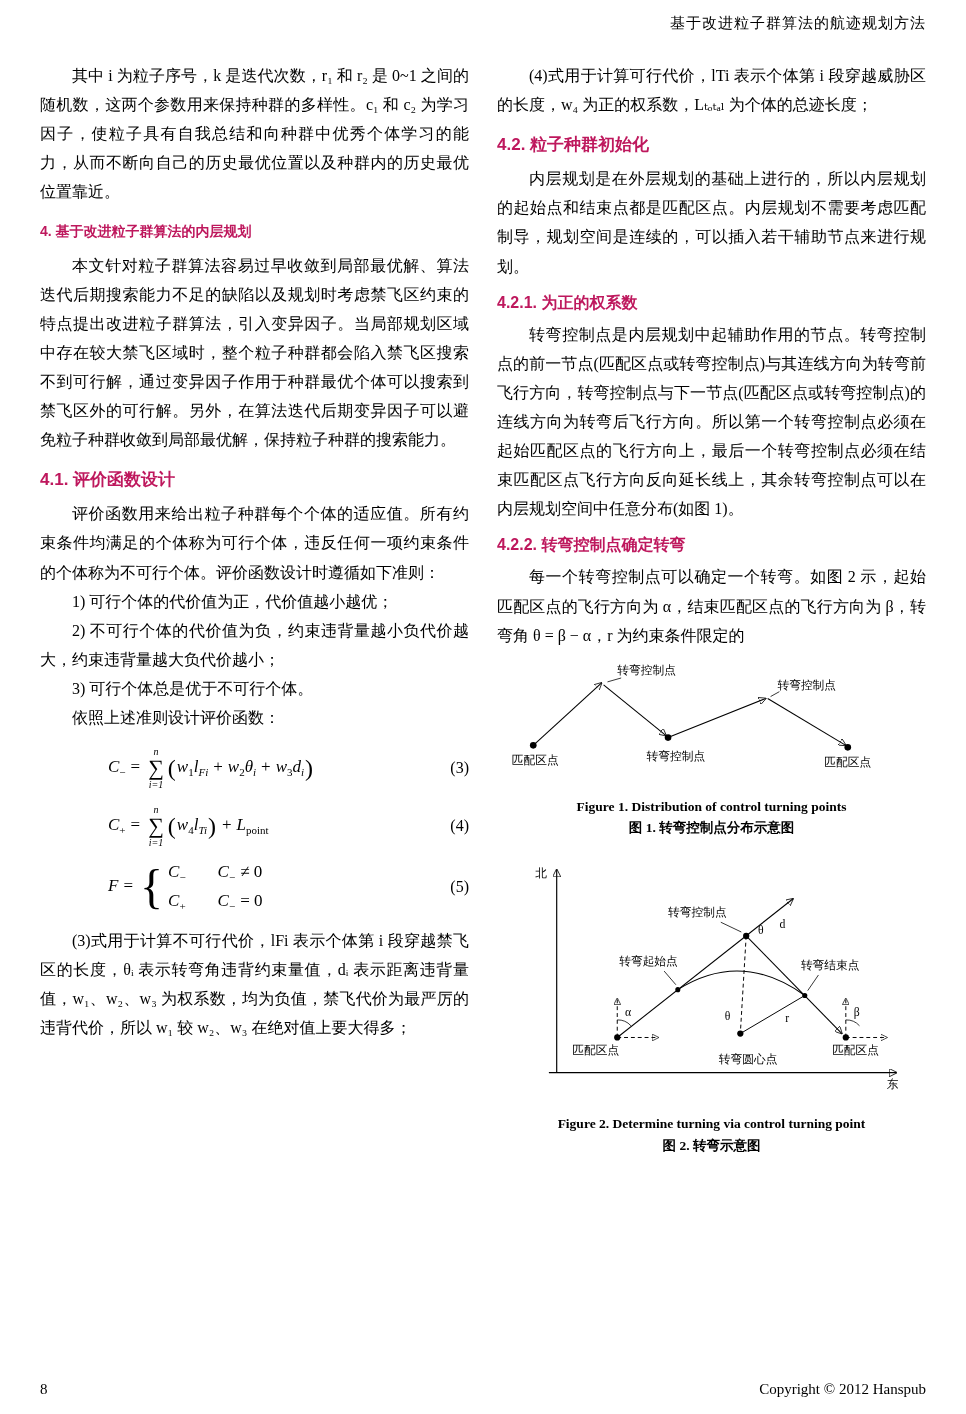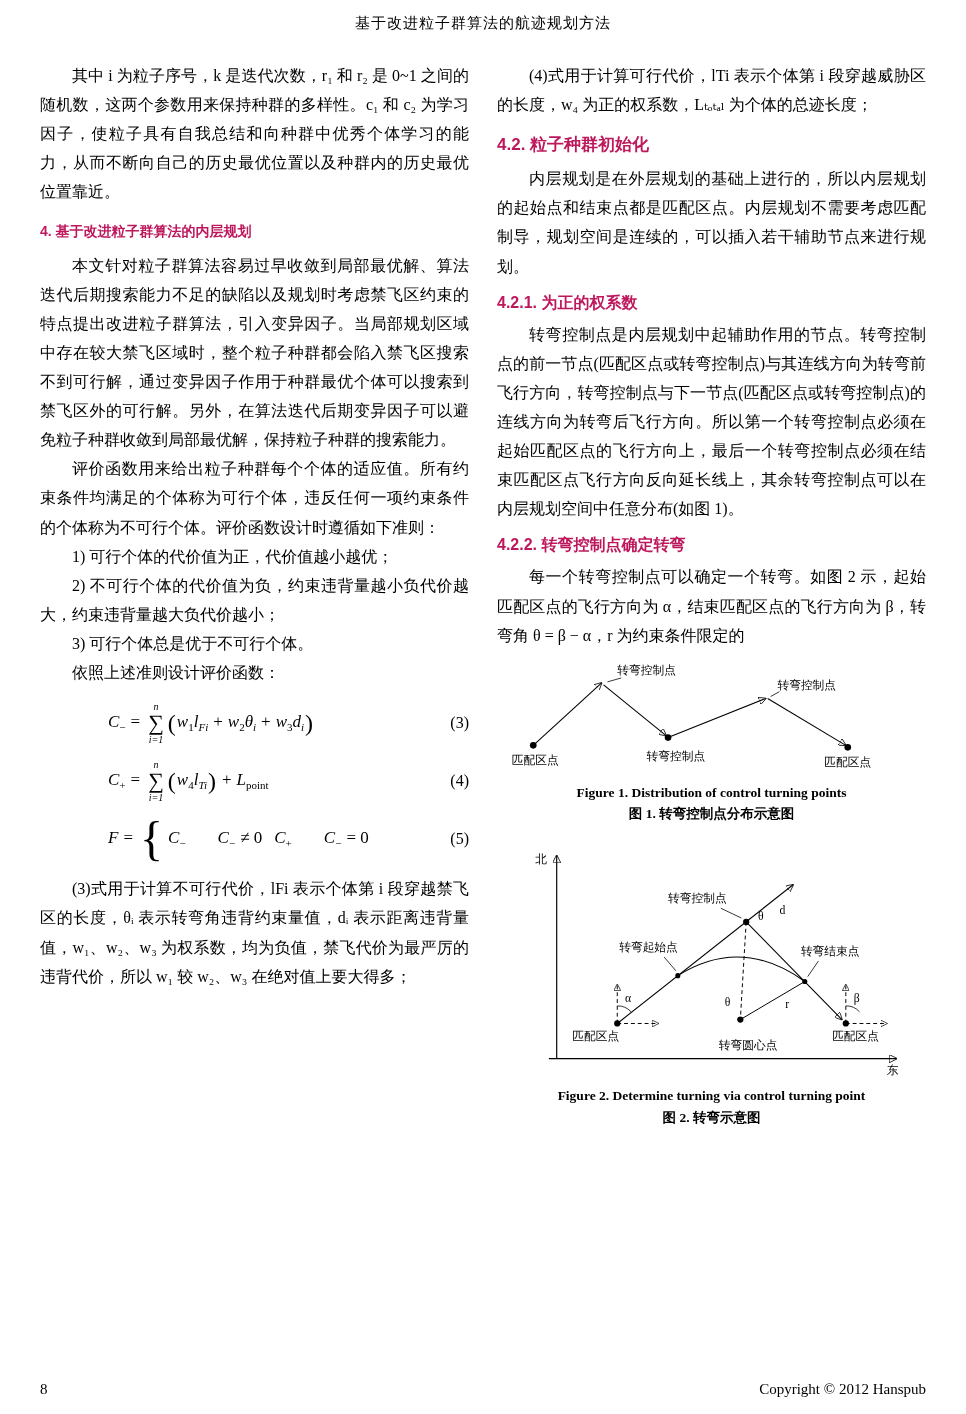--- a/index.html
+++ b/index.html
@@ -1,21 +1,21 @@
 <!DOCTYPE html>
 <html><head>
 <meta charset="utf-8">
 <style>
   html,body{margin:0;padding:0;background:#fff;}
   .page{
     width:966px;height:1414px;box-sizing:border-box;
     padding:14px 40px 16px;display:flex;flex-direction:column;
     font-family:"Liberation Serif","DejaVu Serif",serif;color:#000;background:#fff;
   }
-  .header{text-align:center;font-size:15px;letter-spacing:1px;margin-bottom:28px;}
+  .header{text-align:right;font-size:15px;letter-spacing:1px;margin-bottom:28px;}
   .columns{display:flex;gap:28px;flex:1;align-items:flex-start;}
   .col{width:429px;}
   p{margin:0;font-size:16px;line-height:1.82;text-align:justify;}
   .indent{text-indent:2em;}
   h2.sec,h3.sec,h4.sec{
     font-family:"Liberation Sans","DejaVu Sans",sans-serif;font-weight:bold;color:#be185d;
   }
   h2.sec{font-size:14px;margin:16px 0 10px;}
   h3.sec{font-size:17px;margin:14px 0 8px;}
   h4.sec{font-size:16px;margin:12px 0 6px;}
@@ -23,45 +23,46 @@
   .eq-num{margin-left:auto;font-size:16px;}
   .eq-math{display:inline-block;white-space:nowrap;}
   .it{font-style:italic;}
   .eq-math sub{font-size:11px;}
   .op{margin:0 5px;}
   .sum{display:inline-flex;flex-direction:column;align-items:center;margin:0 3px;line-height:1;vertical-align:middle;}
   .sum-sup,.sum-sub{font-size:10px;font-style:italic;line-height:1.1;}
   .sum-sym{font-size:22px;line-height:1;}
   .bigp{font-size:24px;font-weight:400;vertical-align:middle;margin:0 1px;}
   .brace{font-size:48px;font-weight:300;vertical-align:middle;margin:0 5px 0 2px;line-height:.9;}
-  .cases{display:inline-flex;flex-direction:row;gap:7px;vertical-align:middle;}
+  .cases{display:inline-flex;flex-direction:column;gap:7px;vertical-align:middle;}
   .case-line{white-space:nowrap;}
   .case-gap{display:inline-block;width:32px;}
   .figure{text-align:center;margin:10px 0 4px;}
   .figure svg{display:block;margin:0 auto;}
-  .caption{text-align:center;font-weight:bold;font-size:13.5px;line-height:1.6;margin:4px 0 14px;}
+  .caption{text-align:center;font-weight:bold;font-size:13.5px;line-height:1.6;margin:18px 0 14px;}
   .footer{display:flex;justify-content:space-between;margin-top:auto;font-size:15px;}
   svg text{font-size:12px;fill:#000;font-family:"Liberation Serif","DejaVu Serif",serif;}
   svg line,svg path{stroke:#000;fill:none;}
 </style>
 </head>
 <body>
 
 <div class="page">
 
   <div class="header">
     <span>基于改进粒子群算法的航迹规划方法</span>
   </div>
 
   <div class="columns">
 
     <div class="col">
       <p class="indent">其中 i 为粒子序号，k 是迭代次数，r₁ 和 r₂ 是 0~1 之间的随机数，这两个参数用来保持种群的多样性。c₁ 和 c₂ 为学习因子，使粒子具有自我总结和向种群中优秀个体学习的能力，从而不断向自己的历史最优位置以及种群内的历史最优位置靠近。</p>
       <h2 class="sec">4. 基于改进粒子群算法的内层规划</h2>
       <p class="indent">本文针对粒子群算法容易过早收敛到局部最优解、算法迭代后期搜索能力不足的缺陷以及规划时考虑禁飞区约束的特点提出改进粒子群算法，引入变异因子。当局部规划区域中存在较大禁飞区域时，整个粒子种群都会陷入禁飞区搜索不到可行解，通过变异因子作用于种群最优个体可以搜索到禁飞区外的可行解。另外，在算法迭代后期变异因子可以避免粒子种群收敛到局部最优解，保持粒子种群的搜索能力。</p>
+      <h3 class="sec">4.1. 评价函数设计</h3>
       <p class="indent">评价函数用来给出粒子种群每个个体的适应值。所有约束条件均满足的个体称为可行个体，违反任何一项约束条件的个体称为不可行个体。评价函数设计时遵循如下准则：</p>
       <p class="indent">1) 可行个体的代价值为正，代价值越小越优；</p>
       <p class="indent">2) 不可行个体的代价值为负，约束违背量越小负代价越大，约束违背量越大负代价越小；</p>
       <p class="indent">3) 可行个体总是优于不可行个体。</p>
       <p class="indent">依照上述准则设计评价函数：</p>
 
       <div class="eq-row">
         <span class="eq-math"><span class="it">C</span><sub>−</sub><span class="op">=</span><span class="sum">
               <span class="sum-sup">n</span>
               <span class="sum-sym">∑</span>

